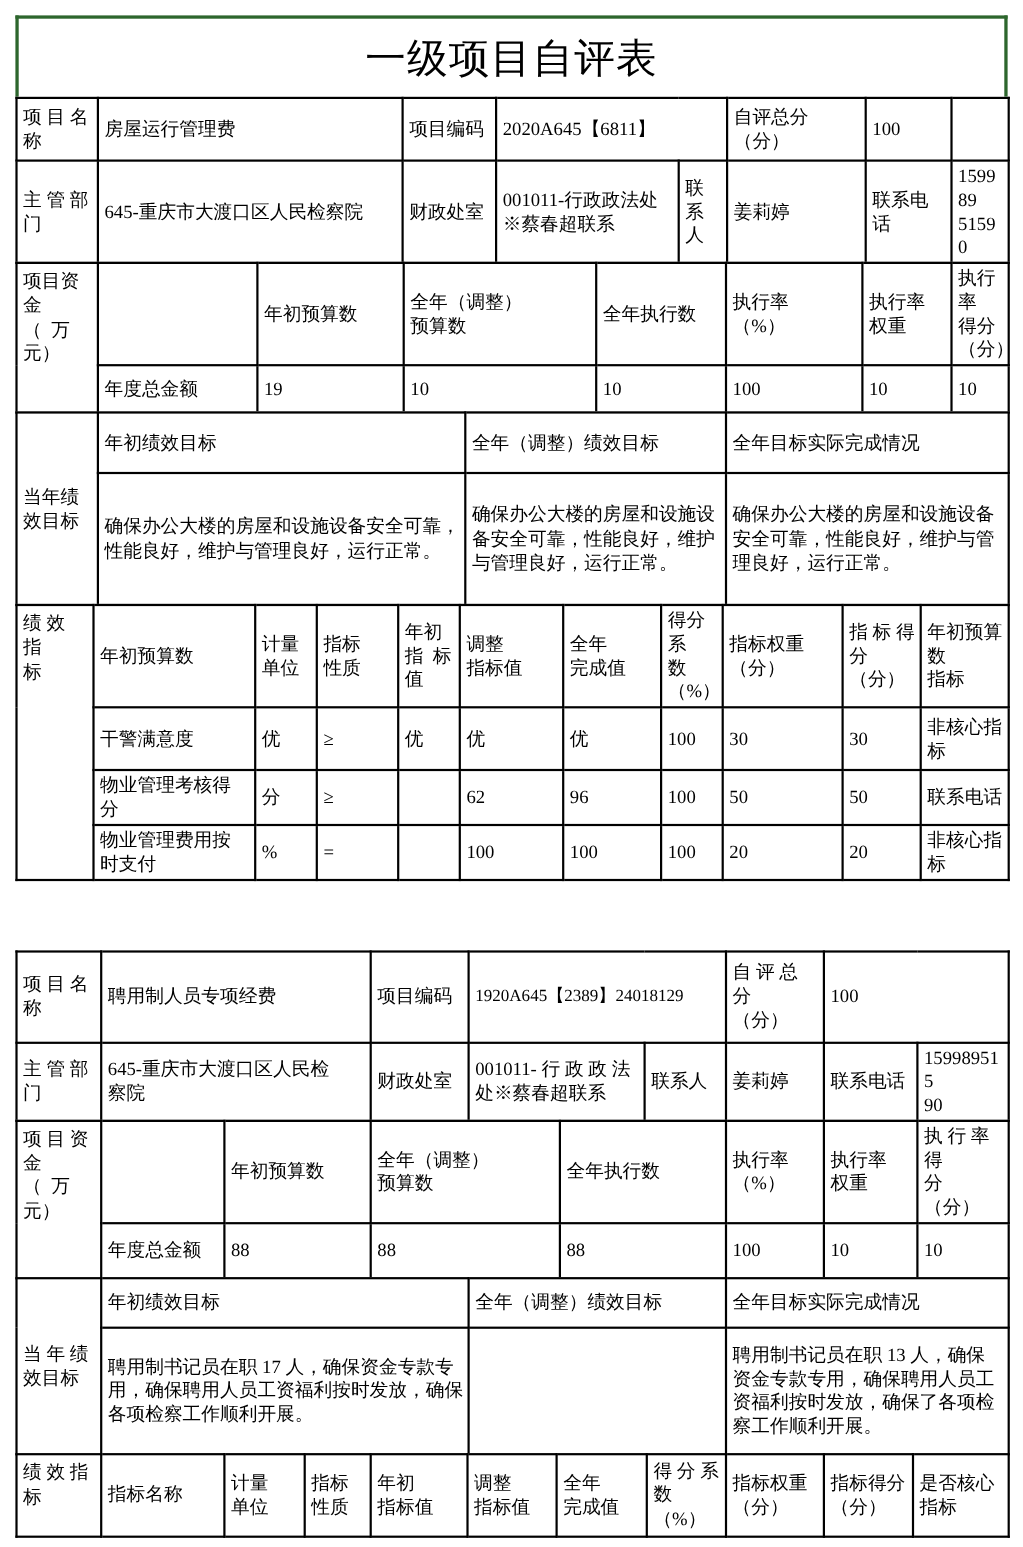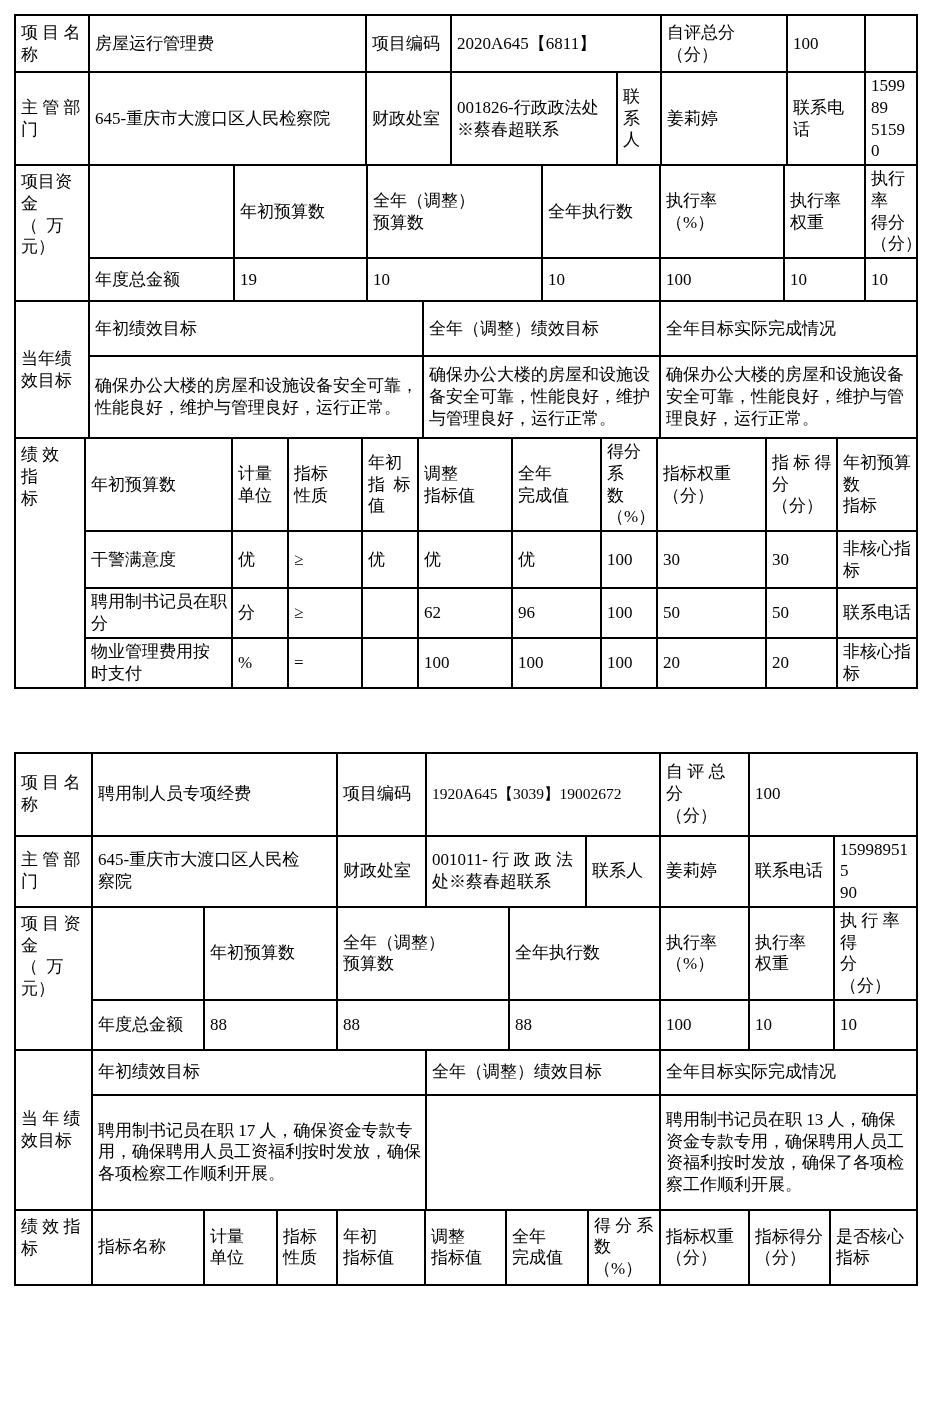--- a/index.html
+++ b/index.html
@@ -25,20 +25,21 @@
   }
   .vt { vertical-align:top; padding-top:5px; }
   .code2 { font-size:15.5px; }
 </style>
 </head>
 <body>
 
 <div class="wrap">
 
   <section class="board">
+    <div class="ttl">一级项目自评表</div>
 
     <table class="seg">
       <colgroup>
           <col style="width:74px">
           <col style="width:277px">
           <col style="width:85px">
           <col style="width:166px">
           <col style="width:44px">
           <col style="width:126px">
           <col style="width:78px">
@@ -54,21 +55,21 @@
         <td>自评总分
 （分）</td>
         <td>100</td>
         <td></td>
       </tr>
       <tr style="height:50px">
         <td>主 管 部
 门</td>
         <td>645-重庆市大渡口区人民检察院</td>
         <td>财政处室</td>
-        <td>001826-行政政法处
+        <td>001011-行政政法处
 ※蔡春超联系</td>
         <td>联 系
 人</td>
         <td>姜莉婷</td>
         <td>联系电话</td>
         <td>159989
 51590</td>
       </tr>
       </tbody>
     </table>
@@ -123,21 +124,21 @@
           <col style="width:257px">
         </colgroup>
       <tbody>
       <tr style="height:55px">
         <td rowspan="2">当年绩
 效目标</td>
         <td>年初绩效目标</td>
         <td>全年（调整）绩效目标</td>
         <td>全年目标实际完成情况</td>
       </tr>
-      <tr style="height:82px">
+      <tr style="height:120px">
         <td>确保办公大楼的房屋和设施设备安全可靠，性能良好，维护与管理良好，运行正常。</td>
         <td>确保办公大楼的房屋和设施设备安全可靠，性能良好，维护与管理良好，运行正常。</td>
         <td>确保办公大楼的房屋和设施设备安全可靠，性能良好，维护与管理良好，运行正常。</td>
       </tr>
       </tbody>
     </table>
 
     <table class="seg">
       <colgroup>
           <col style="width:70px">
@@ -186,21 +187,21 @@
         <td>优</td>
         <td>优</td>
         <td>优</td>
         <td>100</td>
         <td>30</td>
         <td>30</td>
         <td>非核心指
 标</td>
       </tr>
       <tr style="height:48px">
-        <td>聘用制书记员在职
+        <td>物业管理考核得
 分</td>
         <td>分</td>
         <td>≥</td>
         <td></td>
         <td>62</td>
         <td>96</td>
         <td>100</td>
         <td>50</td>
         <td>50</td>
         <td>联系电话</td>
@@ -235,21 +236,21 @@
           <col style="width:89px">
           <col style="width:85px">
           <col style="width:83px">
         </colgroup>
       <tbody>
       <tr style="height:83px">
         <td>项 目 名
 称</td>
         <td>聘用制人员专项经费</td>
         <td>项目编码</td>
-        <td colspan="2" class="code2">1920A645【3039】19002672</td>
+        <td colspan="2" class="code2">1920A645【2389】24018129</td>
         <td>自 评 总
 分
 （分）</td>
         <td colspan="2">100</td>
       </tr>
       <tr style="height:53px">
         <td>主 管 部
 门</td>
         <td>645-重庆市大渡口区人民检
 察院</td>

